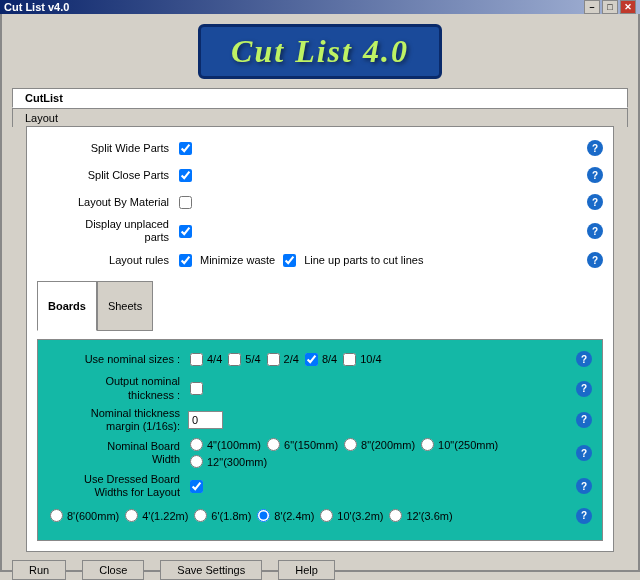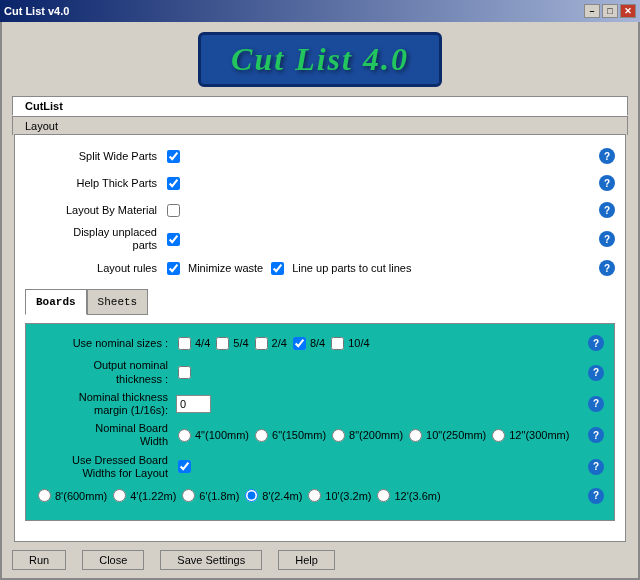--- a/index.html
+++ b/index.html
@@ -9,21 +9,21 @@
       background: #d4d0c8;
       width: 640px;
       height: 580px;
       overflow: hidden;
     }
 
     
     .title-bar {
       background: linear-gradient(to right, #0a246a, #a6b5d7);
       color: white;
-      height: 22px;
+      height: 14px;
       display: flex;
       align-items: center;
       justify-content: space-between;
       padding: 0 4px;
       font-size: 11px;
       font-weight: bold;
     }
     .title-bar-controls {
       display: flex;
       gap: 2px;
@@ -59,21 +59,21 @@
     .logo-area {
       display: flex;
       justify-content: center;
       align-items: center;
       padding: 10px 0 8px 0;
     }
     .logo-box {
       background: #1a4a9a;
       border-radius: 6px;
       padding: 6px 30px;
-      color: #22c55e;
+      color: #bef264;
       font-size: 32px;
       font-weight: 900;
       font-style: italic;
       letter-spacing: 2px;
       text-shadow: 2px 2px 4px rgba(0,0,0,0.5);
       font-family: Georgia, serif;
       border: 3px solid #0a2a6a;
     }
 
     
@@ -97,21 +97,21 @@
       background: #fff;
       border-bottom: 1px solid #fff;
       z-index: 2;
       font-weight: bold;
     }
 
     
     .content-panel {
       background: #fff;
       border: 1px solid #888;
-      margin: 0 12px;
+      margin: 0 24px;
       flex: 1;
       padding: 10px;
       position: relative;
     }
     .settings-label {
       width: 140px;
       text-align: right;
       padding-right: 8px;
       color: #000;
       line-height: 1.3;
@@ -151,27 +151,26 @@
       margin-left: auto;
     }
 
     
     .sub-tab-bar {
       display: flex;
       margin-top: 10px;
       margin-bottom: 8px;
     }
     .sub-tab {
-      padding: 6px 10px;
+      padding: 18px 10px;
       background: #d4d0c8;
       border: 1px solid #888;
       border-bottom: 1px solid #888;
       cursor: pointer;
       font-size: 11px;
-      font-family: Liberation Mono, monospace;
     }
     .sub-tab.active {
       background: #fff;
       border-bottom: 1px solid #fff;
       font-weight: bold;
     }
     .sub-content {
       border: 1px solid #888;
       padding: 8px 10px;
       background: #14b8a6;
@@ -251,21 +250,21 @@
 
       <div class="row-wrapper">
         <div class="settings-label">Split Wide Parts</div>
         <div class="settings-controls">
           <input type="checkbox" checked="" style="">
         </div>
         <button class="help-btn">?</button>
       </div>
 
       <div class="row-wrapper">
-        <div class="settings-label">Help Thick Parts</div>
+        <div class="settings-label">Split Close Parts</div>
         <div class="settings-controls">
           <input type="checkbox" checked="" style="">
         </div>
         <button class="help-btn">?</button>
       </div>
 
       <div class="row-wrapper">
         <div class="settings-label">Layout By Material</div>
         <div class="settings-controls">
           <input type="checkbox" style="">

